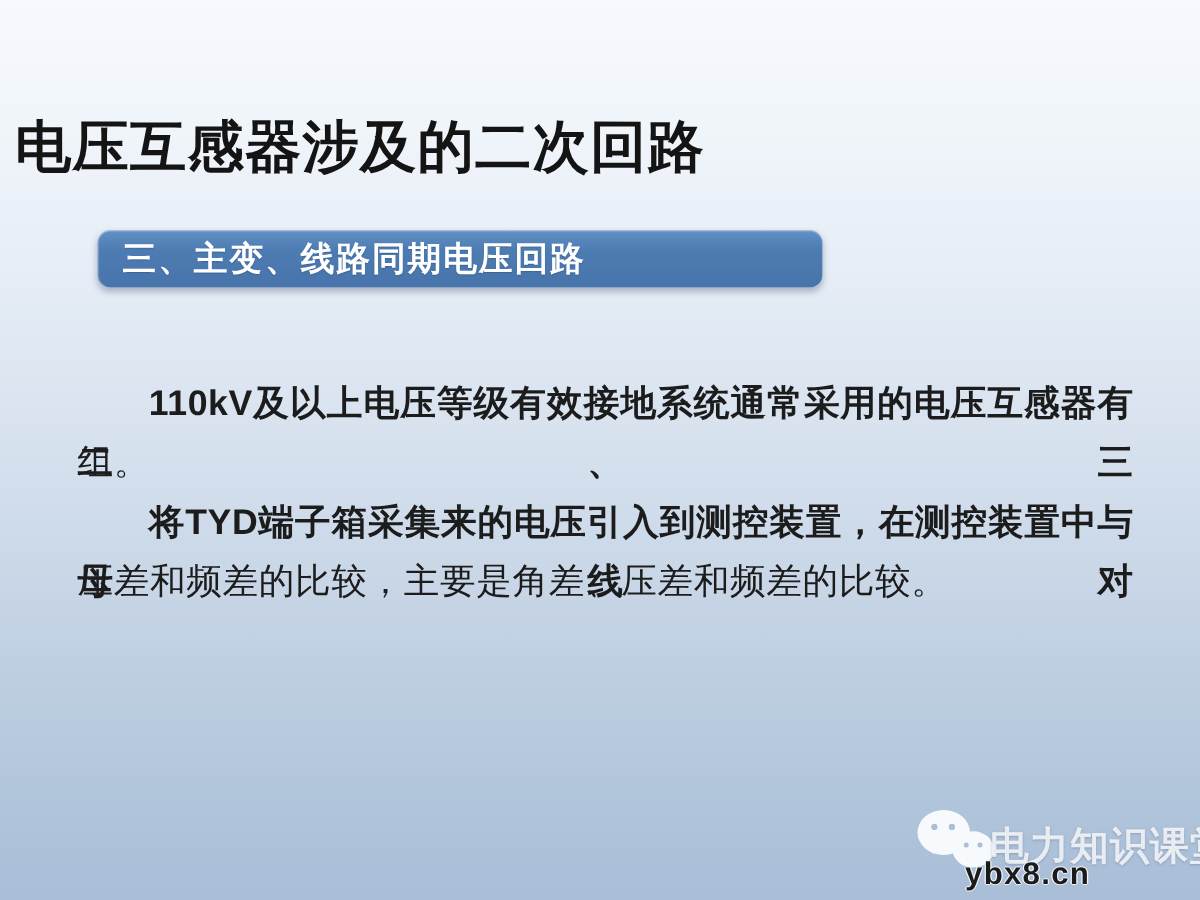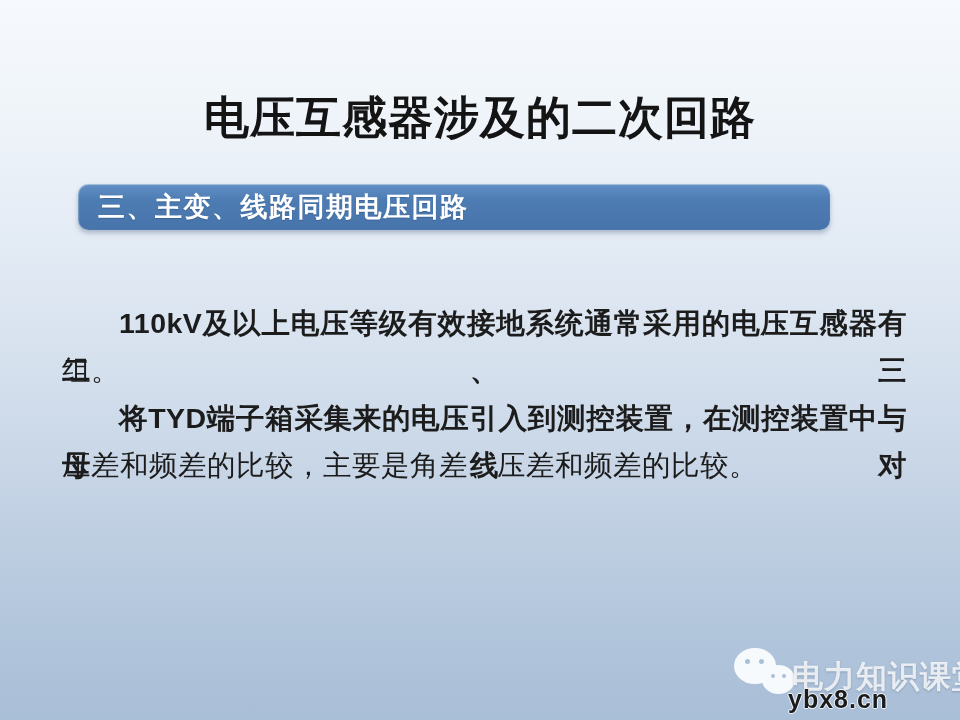--- a/index.html
+++ b/index.html
@@ -20,31 +20,32 @@
       #c3d2e4 70%,
       #b1c5db 88%,
       #a9bed7 100%);
     overflow: hidden;
   }
   .slide-title {
     position: absolute;
     top: 88px;
     left: 0;
     width: 100%;
-    text-align: center;
+    text-align: left;
     font-size: 45px;
     font-weight: bold;
     letter-spacing: 1px;
     color: #141414;
+    padding-left: 12px;
   }
   .section-banner {
     position: absolute;
     left: 78px;
     top: 184px;
-    width: 752px;
+    width: 580px;
     height: 46px;
     border-radius: 10px;
     background: linear-gradient(180deg, #6290c5 0%, #4d7cb3 35%, #4774aa 100%);
     box-shadow: 0 3px 5px rgba(96, 115, 143, 0.45),
                 inset 0 1px 1px rgba(255, 255, 255, 0.45),
                 inset 1px 0 1px rgba(255, 255, 255, 0.25);
     display: flex;
     align-items: center;
     padding-left: 20px;
   }
@@ -158,21 +159,21 @@
     top: 10px;
     font-size: 31px;
     font-weight: bold;
     letter-spacing: 1px;
     color: rgba(255, 255, 255, 0.80);
     text-shadow: 0 1px 2px rgba(110, 130, 155, 0.55);
     white-space: nowrap;
   }
   .wm-site {
     position: absolute;
-    left: 56px;
+    left: 40px;
     top: 39px;
     font-size: 25px;
     font-weight: bold;
     letter-spacing: 1px;
     color: #1b1b1b;
     text-shadow: -1px 0 0 #eef3f9, 1px 0 0 #eef3f9, 0 -1px 0 #eef3f9, 0 1px 0 #eef3f9;
     white-space: nowrap;
   }
 </style>
 </head>

